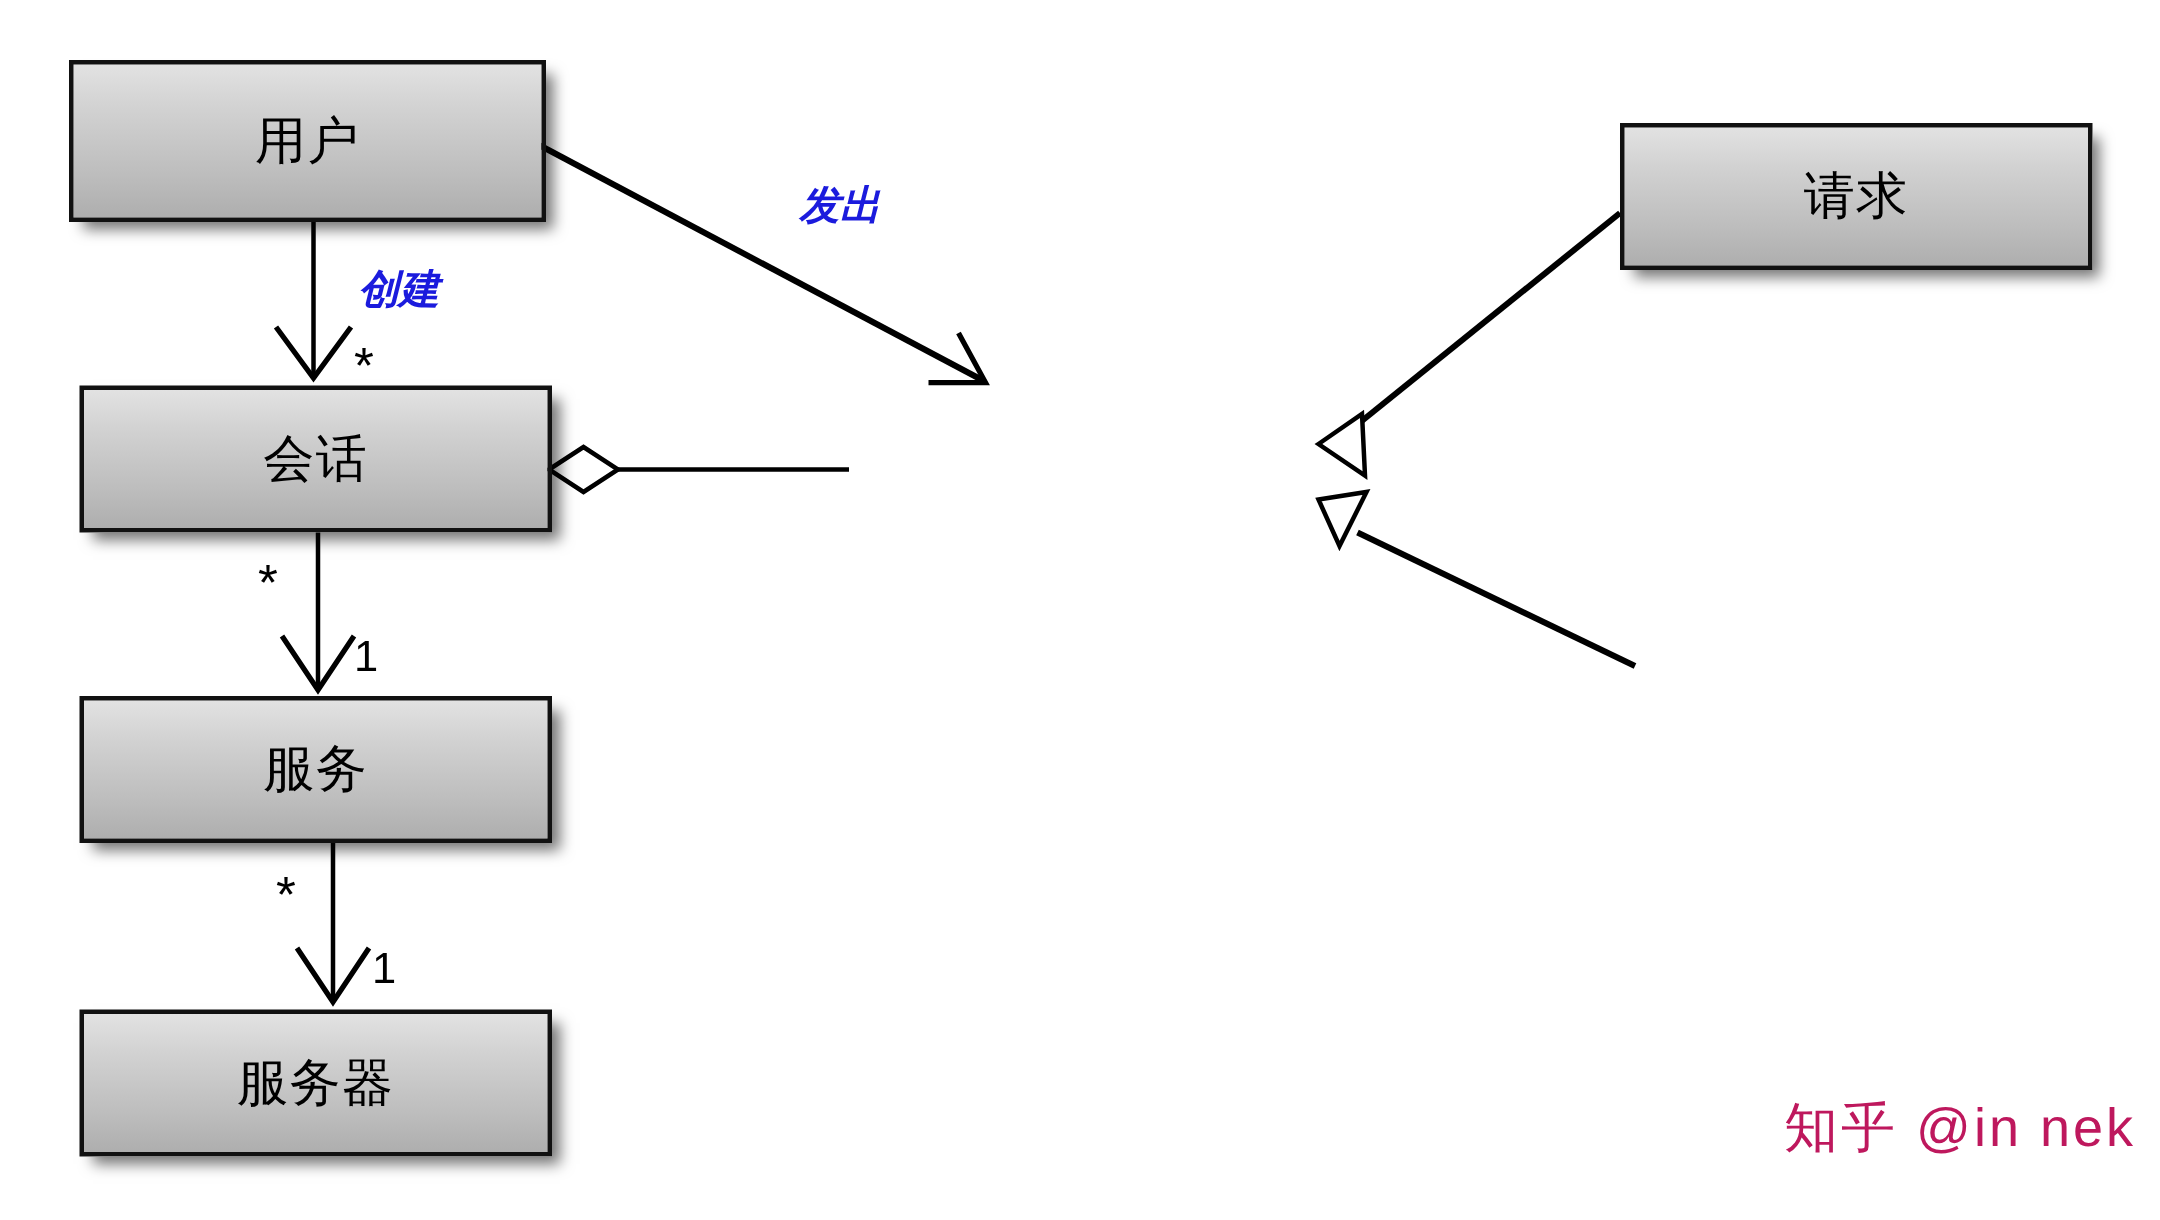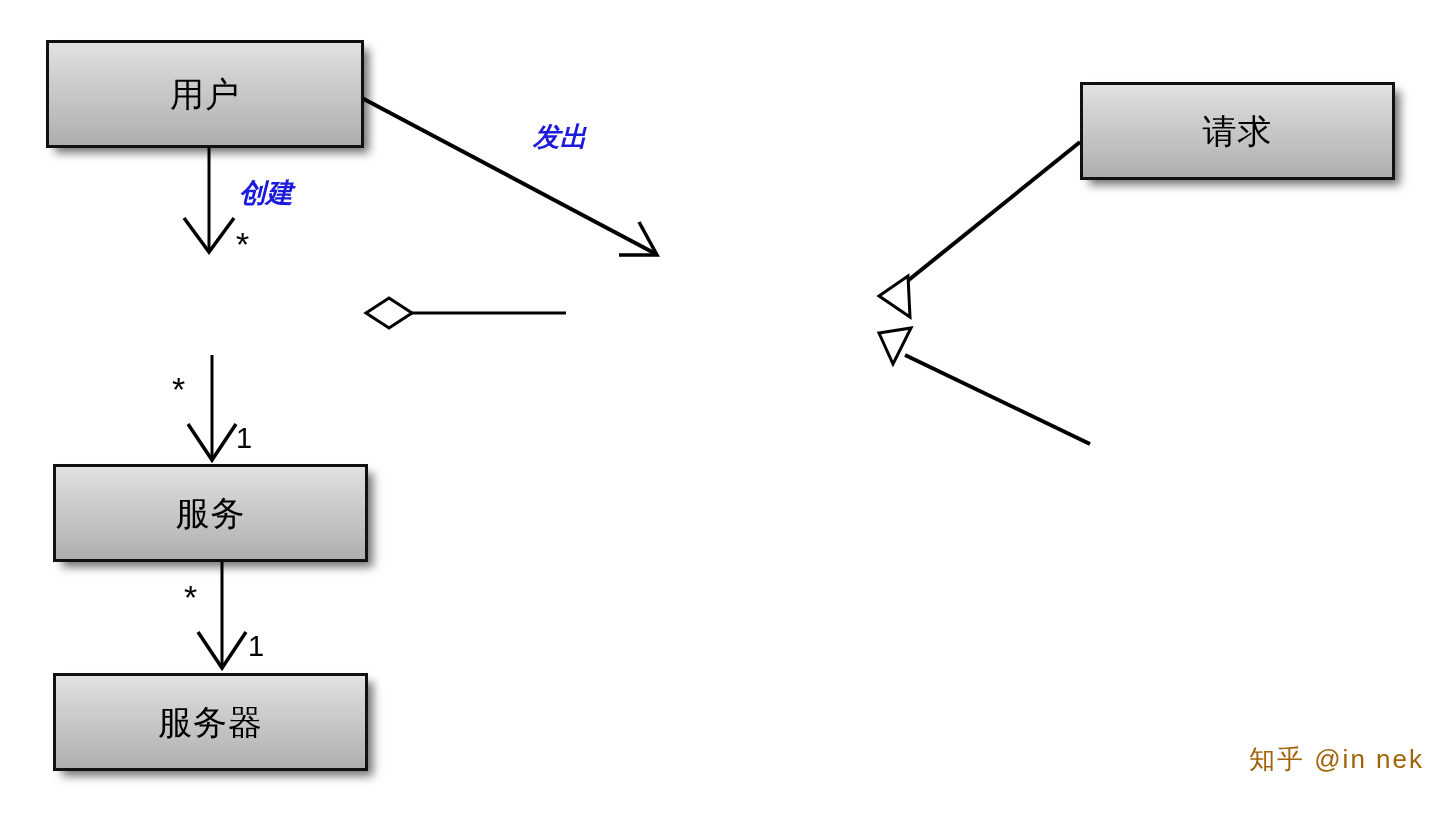--- a/index.html
+++ b/index.html
@@ -81,22 +81,22 @@
     line-height: 1;
   }
   .mult.star {
     font-size: 34px;
   }
   
   #watermark {
     position: absolute;
     right: 16px;
     bottom: 36px;
-    font-size: 26px;
-    color: #a16207;
+    font-size: 36px;
+    color: #be185d;
     white-space: nowrap;
     letter-spacing: 2px;
     user-select: none;
   }
 </style>
 </head>
 <body>
 
 <div id="canvas">
 
@@ -135,20 +135,23 @@
     <g>
       <line class="edge-line-thick" x1="1090" y1="444" x2="905" y2="355"></line>
       <polygon class="hollow-shape" points="879,333 911,328 893,364"></polygon>
     </g>
   </svg>
 
   <div class="node" style="left:46px; top:40px; width:318px; height:108px;">
     <span class="node-label">用户</span>
   </div>
 
+  <div class="node" style="left:53px; top:257px; width:315px; height:98px;">
+    <span class="node-label">会话</span>
+  </div>
 
   <div class="node" style="left:53px; top:464px; width:315px; height:98px;">
     <span class="node-label">服务</span>
   </div>
 
   <div class="node" style="left:53px; top:673px; width:315px; height:98px;">
     <span class="node-label">服务器</span>
   </div>
 
 

